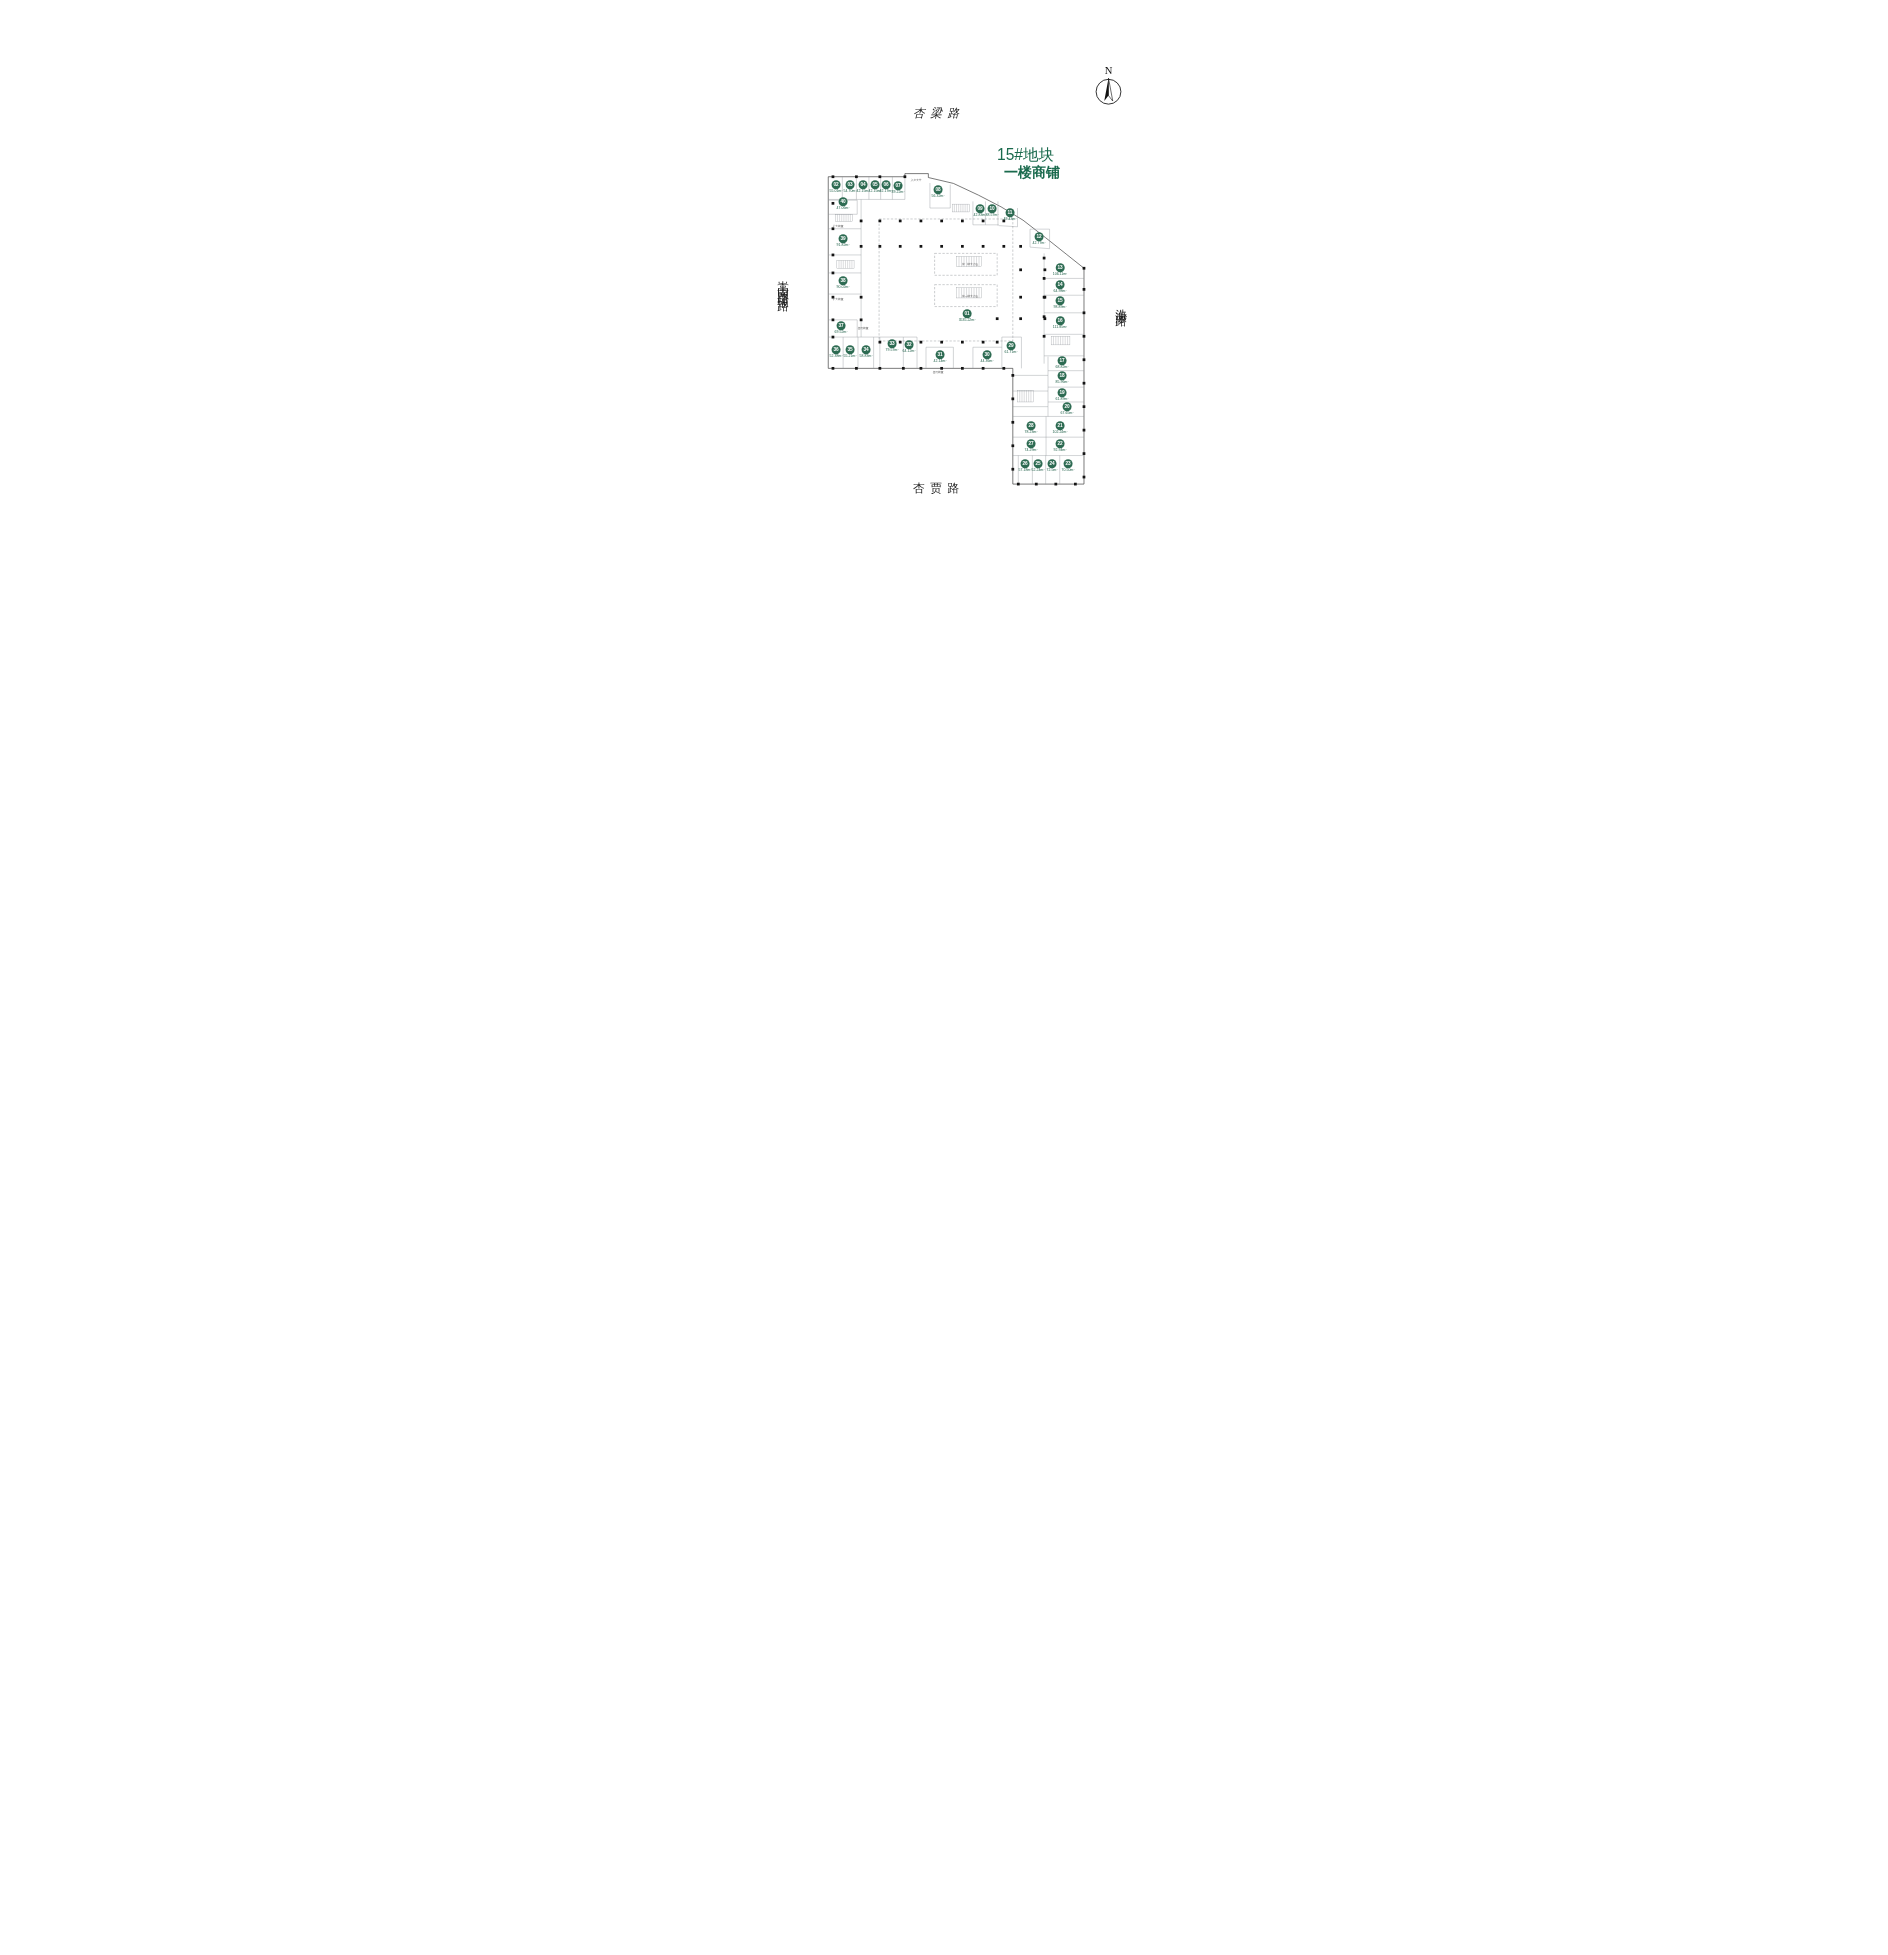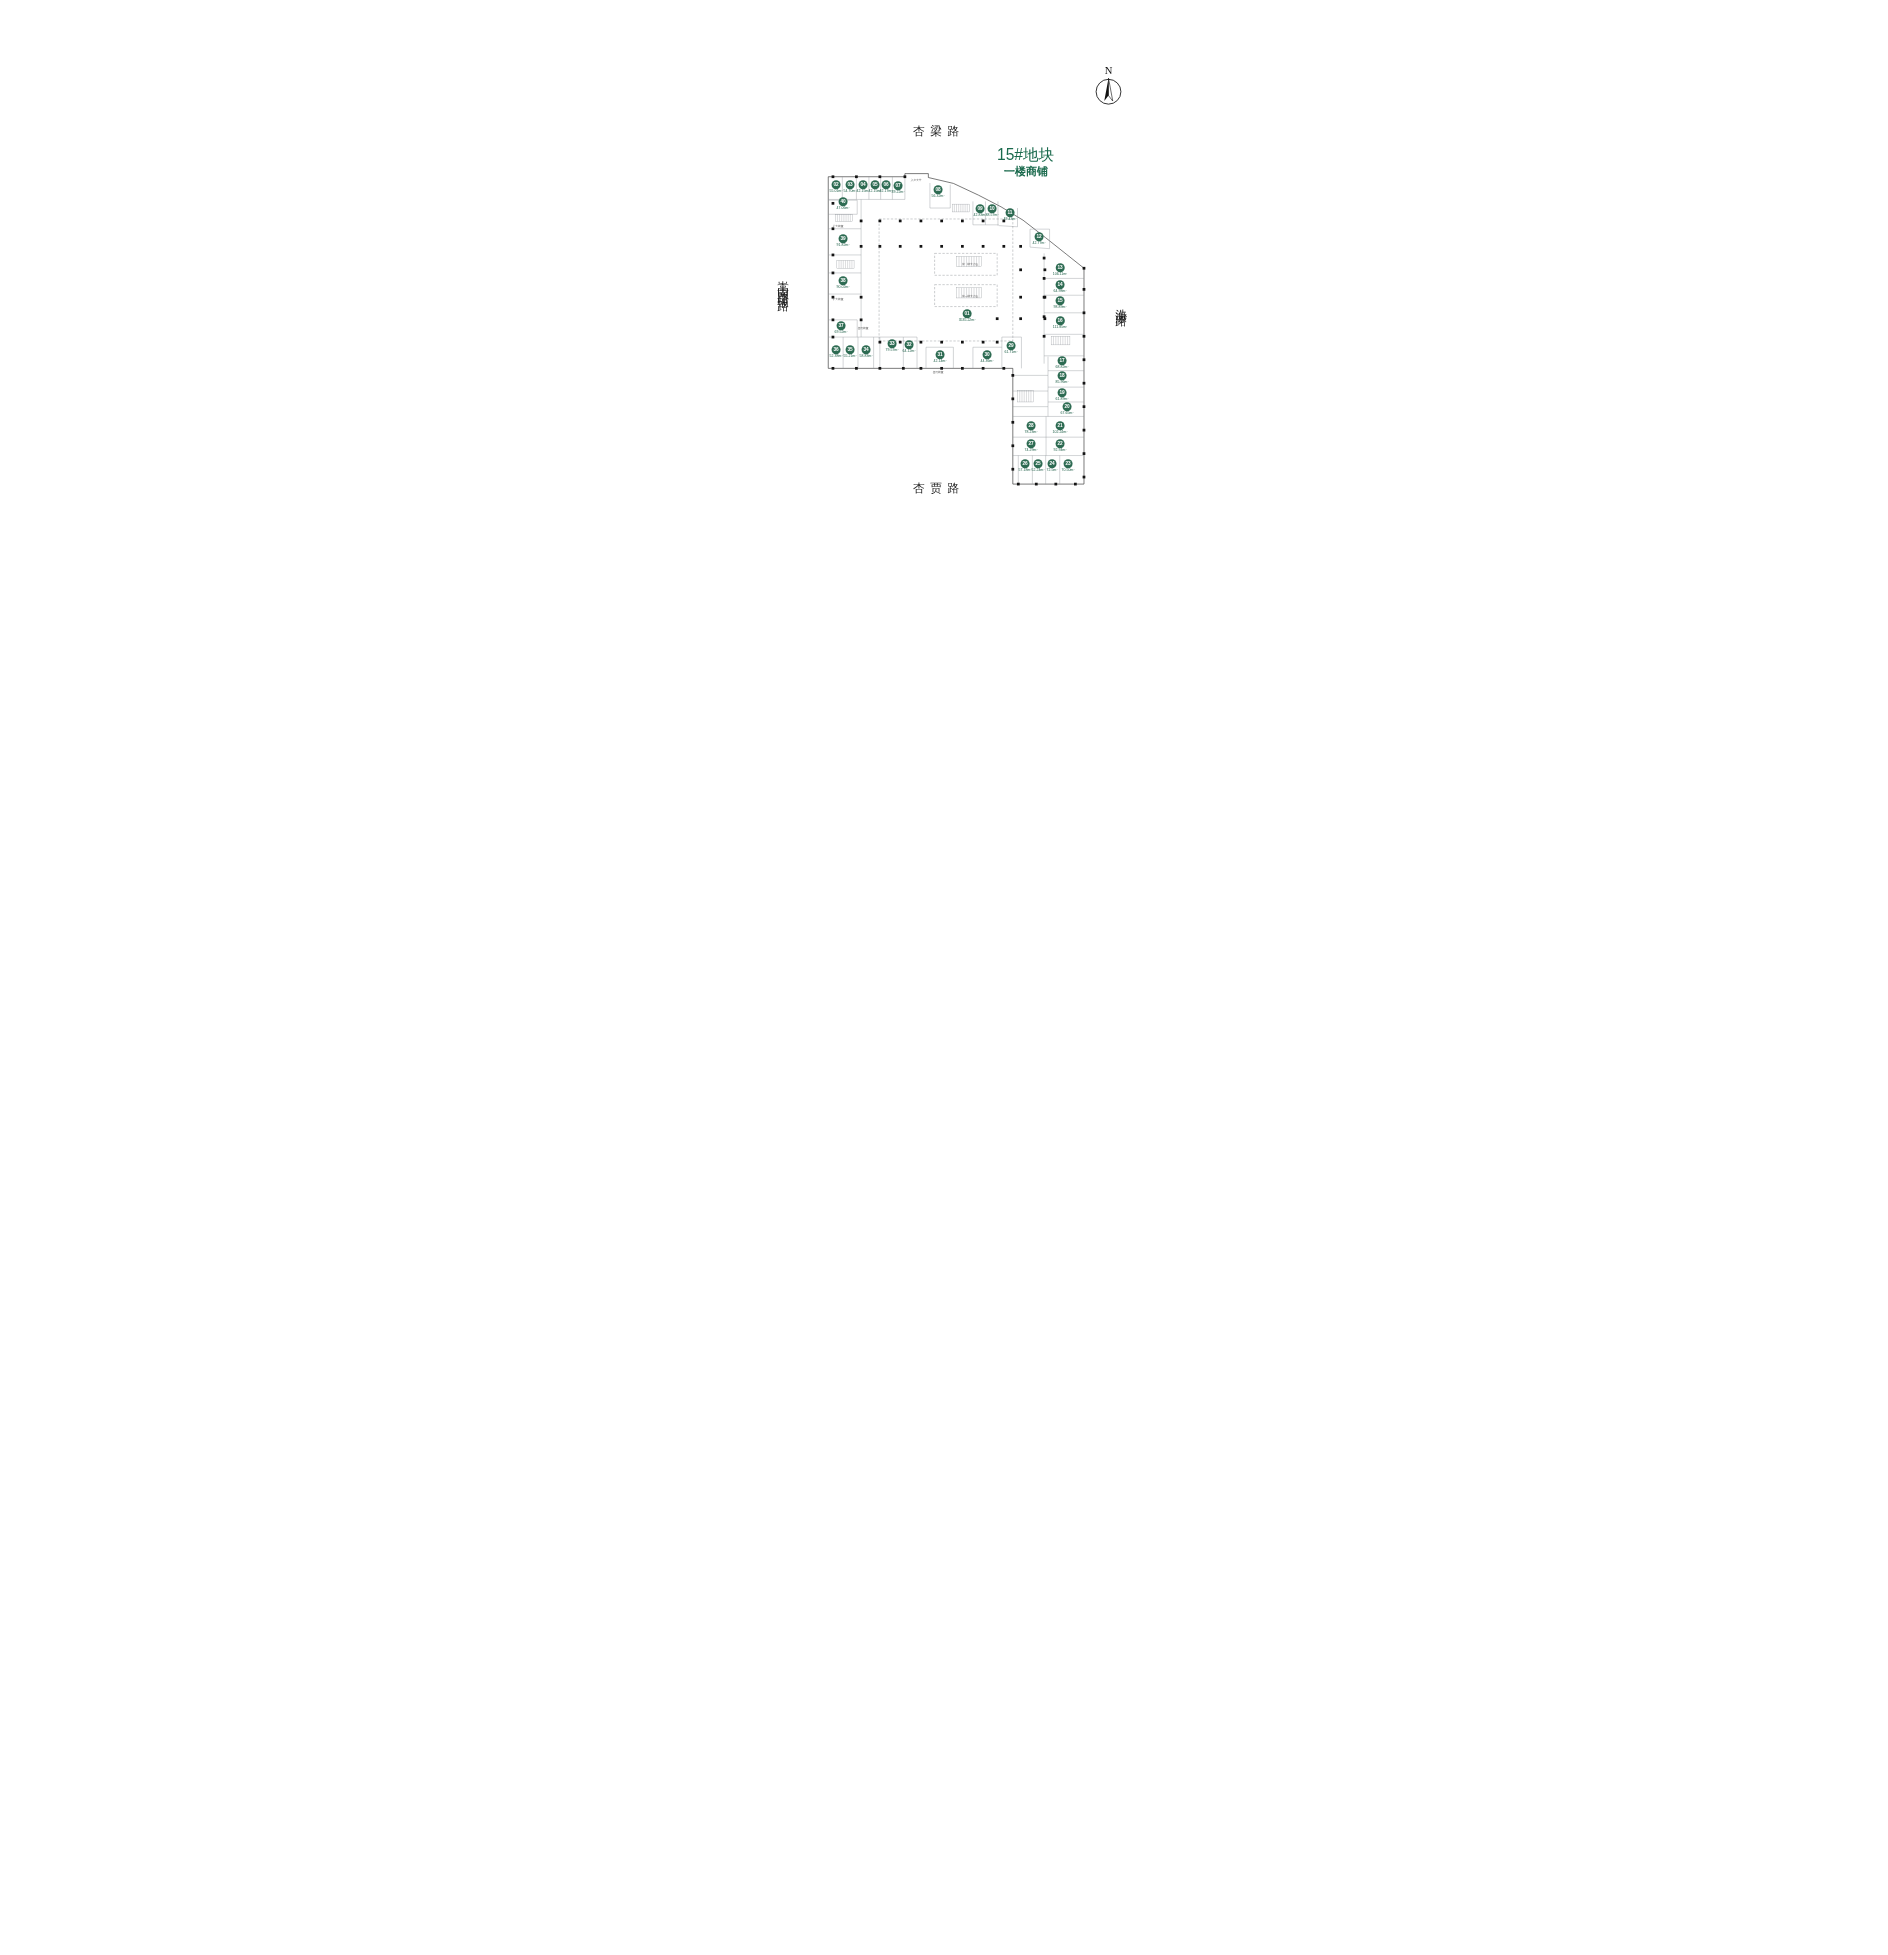--- a/index.html
+++ b/index.html
@@ -2,27 +2,27 @@
 <html style="font-size:6.3px"><head>
 <meta charset="utf-8">
 <style>
   html,body{margin:0;padding:0;background:#ffffff;}
   .page{position:relative;width:410px;height:610px;margin:0 auto;background:#fff;
         font-family:"Liberation Sans","DejaVu Sans",sans-serif;overflow:hidden;}
   .plan-svg{position:absolute;left:0;top:0;}
   .compass{position:absolute;left:354px;top:65px;width:31px;text-align:center;}
   .compass-n{font-family:"Liberation Serif","DejaVu Serif",serif;font-size:10.6px;color:#111;margin-bottom:0.8px;}
   .road{position:absolute;color:#1a1a1a;font-size:11.7px;font-weight:500;}
-  .road-top{left:174px;top:124px;letter-spacing:5.5px;}
+  .road-top{left:174px;top:106px;letter-spacing:5.5px;font-style:italic;}
   .road-bottom{left:174px;top:481px;letter-spacing:5.5px;}
   .road-left{left:36px;top:271px;writing-mode:vertical-rl;letter-spacing:3.9px;}
   .road-right{left:374px;top:299px;writing-mode:vertical-rl;letter-spacing:3.5px;}
   .title-block{position:absolute;left:258px;top:146px;}
   .title-main{color:#1a6a4d;font-size:15.6px;font-weight:normal;line-height:1.1;}
-  .title-sub{color:#1a6a4d;font-size:11px;font-weight:bold;margin-left:7px;margin-top:0.8px;}
+  .title-sub{color:#1a6a4d;font-size:14px;font-weight:bold;margin-left:7px;margin-top:0.8px;}
   .unit{position:absolute;transform:translate(-50%,-50%);text-align:center;z-index:5;}
   .unit-circle{width:9px;height:9px;border-radius:50%;background:#2d6b52;color:#fff;
                font-size:4.7px;font-weight:bold;display:flex;align-items:center;justify-content:center;margin:0 auto;}
   .unit-area{font-size:3.5px;color:#1e5f47;margin-top:0.4px;white-space:nowrap;}
   .plan-label{position:absolute;transform:translate(-50%,-50%);font-size:2.7px;color:#555;white-space:nowrap;z-index:4;}
 </style>
 </head>
 <body>
 
 <div class="page">

